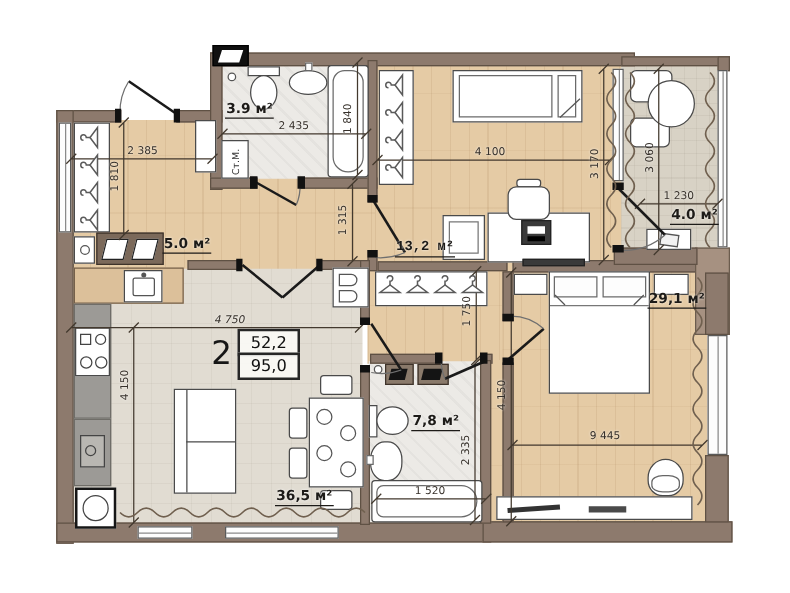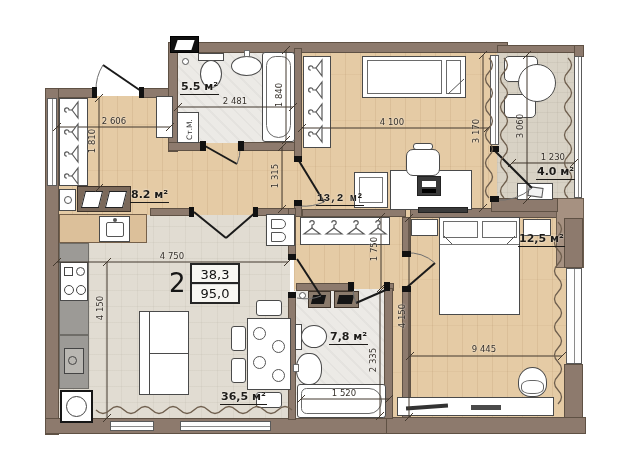--- a/index.html
+++ b/index.html
@@ -318,42 +318,42 @@
       <use href="#hanger" transform="translate(356,229)"></use>
       <use href="#hanger" transform="translate(378,229)"></use>
     </g>
 
     <g stroke="#555" stroke-width="1" fill="none">
       <path d="M448,94 L464,79"></path>
       <path d="M444,236 L452,244 M515,236 L507,244"></path>
     </g>
   </svg>
 
-  <div class="area-label" style="left:180px;top:80px;">5.5 м²</div>
-  <div class="area-label" style="left:130px;top:188px;">8.2 м²</div>
+  <div class="area-label" style="left:180px;top:80px;">3.9 м²</div>
+  <div class="area-label" style="left:130px;top:188px;">5.0 м²</div>
   <div class="area-label" style="left:316px;top:192px;font-family:Liberation Mono, monospace;">13,2 м²</div>
   <div class="area-label" style="left:536px;top:165px;">4.0 м²</div>
   <div class="area-label" style="left:220px;top:390px;">36,5 м²</div>
   <div class="area-label" style="left:329px;top:330px;">7,8 м²</div>
-  <div class="area-label" style="left:518px;top:232px;">12,5 м²</div>
+  <div class="area-label" style="left:518px;top:232px;">29,1 м²</div>
 
   <div class="apt-num" style="left:169px;top:268px;">2</div>
-  <div class="apt-box" style="left:190px;top:263px;width:46px;height:18px;">38,3</div>
+  <div class="apt-box" style="left:190px;top:263px;width:46px;height:18px;">52,2</div>
   <div class="apt-box" style="left:190px;top:282px;width:46px;height:18px;">95,0</div>
 
-  <div class="dim" style="left:92px;top:116px;">2 606</div>
+  <div class="dim" style="left:92px;top:116px;">2 385</div>
   <div class="dim dim-v" style="left:87px;top:163px;">1 810</div>
-  <div class="dim" style="left:213px;top:96px;">2 481</div>
+  <div class="dim" style="left:213px;top:96px;">2 435</div>
   <div class="dim dim-v" style="left:274px;top:117px;">1 840</div>
   <div class="dim dim-v" style="left:270px;top:198px;">1 315</div>
   <div class="dim" style="left:370px;top:117px;">4 100</div>
   <div class="dim dim-v" style="left:471px;top:153px;">3 170</div>
   <div class="dim dim-v" style="left:515px;top:148px;">3 060</div>
-  <div class="dim" style="left:521px;top:152px;text-align:right;">1 230</div>
-  <div class="dim" style="left:150px;top:251px;">4 750</div>
+  <div class="dim" style="left:521px;top:152px;">1 230</div>
+  <div class="dim" style="left:162px;top:251px;font-style:italic;">4 750</div>
   <div class="dim dim-v" style="left:95px;top:330px;">4 150</div>
   <div class="dim dim-v" style="left:369px;top:271px;">1 750</div>
   <div class="dim dim-v" style="left:397px;top:338px;">4 150</div>
   <div class="dim dim-v" style="left:368px;top:382px;">2 335</div>
   <div class="dim" style="left:322px;top:388px;">1 520</div>
   <div class="dim" style="left:462px;top:344px;">9 445</div>
 
 </div>
 
 </body></html>

